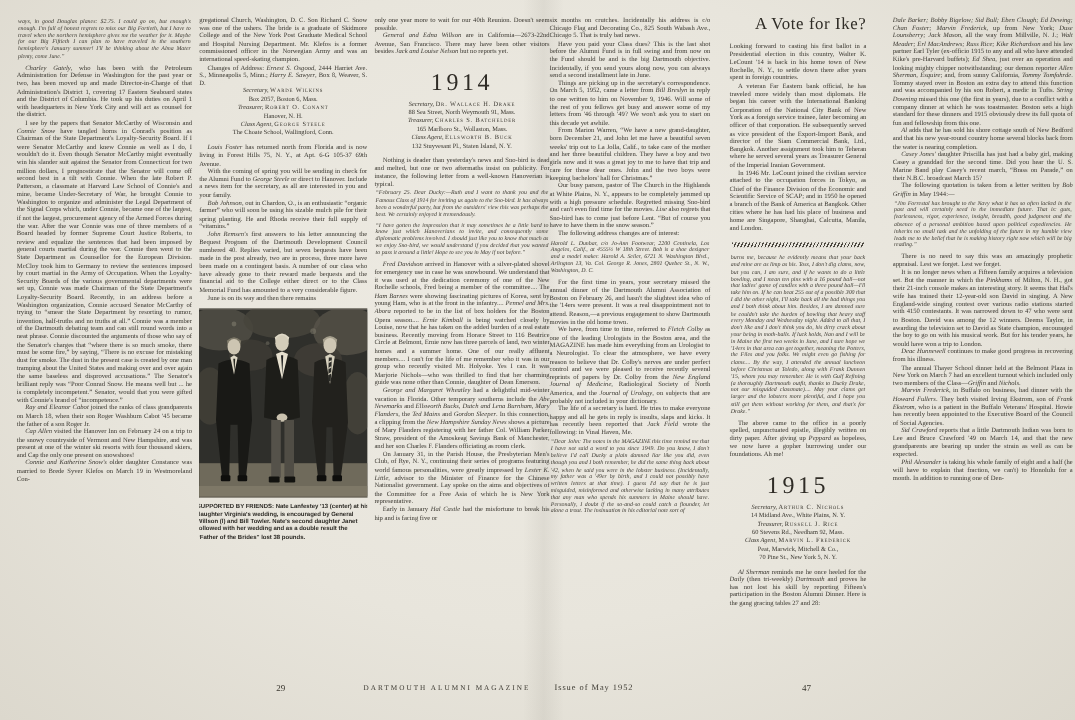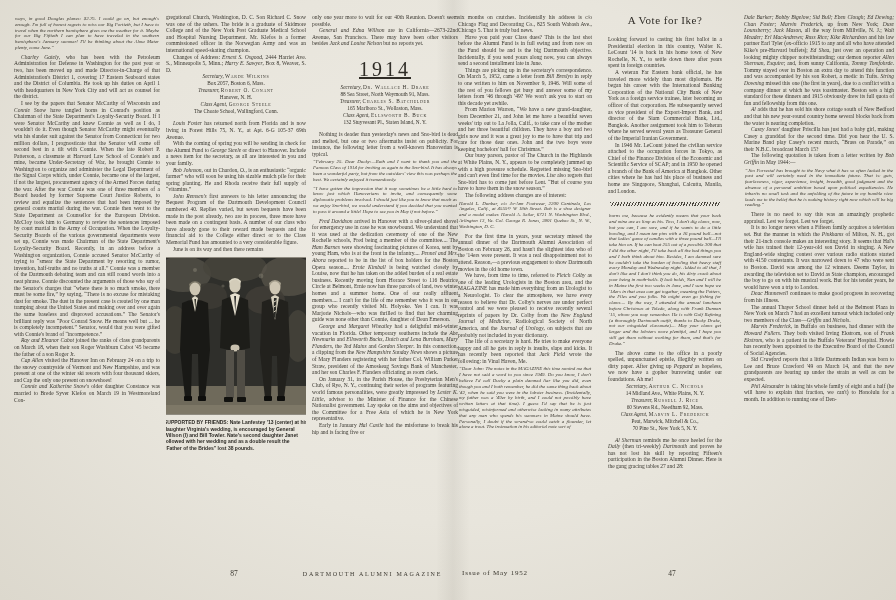--- a/index.html
+++ b/index.html
@@ -11,22 +11,22 @@
   .col{position:absolute;overflow:hidden;}
   .col-l1{left:14px;top:14px;width:146px;height:550px;}
   .col-l2{left:166px;top:14px;width:140px;height:552px;}
   .col-l3{left:312px;top:14px;width:146px;height:550px;}
   .col-r1{left:458px;top:14px;width:134px;height:552px;}
   .col-r2{left:608px;top:12px;width:114px;height:556px;}
   .col-r3{left:744px;top:14px;width:150px;height:552px;}
   .para{font-size:5.5px;line-height:6.6px;text-align:justify;text-indent:7px;margin:0;color:#38352e;}
   .para.flush{text-indent:0;}
   .quote{font-size:4.9px;line-height:5.8px;font-style:italic;text-align:justify;margin:2px 1px 3px;color:#3c3931;}
-  .year-head{font-size:20px;line-height:22px;text-align:center;letter-spacing:3px;margin:11px 0 4px;color:#2f2c26;text-decoration:underline;}
-  .article-head{font-size:11px;line-height:17px;text-align:center;letter-spacing:.5px;margin:0 0 7px;color:#2f2c26;}
+  .year-head{font-size:20px;line-height:22px;text-align:center;letter-spacing:3px;margin:11px 0 4px;color:#2f2c26;}
+  .article-head{font-size:14px;line-height:17px;text-align:right;letter-spacing:.5px;margin:0 0 7px;color:#2f2c26;}
   .officers{text-align:center;font-size:5.3px;line-height:7px;margin:0 0 5px;}
   .officers .off-line{white-space:nowrap;overflow:hidden;}
   .officers em{font-style:italic;}
   .officers .name{font-variant:small-caps;letter-spacing:.7px;}
   .squiggle{height:4px;margin:8px 2px 7px;
     background:repeating-linear-gradient(115deg,#4a463e 0 1px,transparent 1px 2.6px);}
   .photo-figure{margin:5px 0 0 -2px;width:144px;}
   .photo{border:1px solid #8f8b80;line-height:0;background:#2f2f2b;}
   .caption{font-family:"Liberation Sans", sans-serif;font-weight:bold;font-size:5px;
     line-height:6.4px;margin-top:4px;color:#2d2b26;text-align:left;}
@@ -156,20 +156,21 @@
       <p class="quote">“Dear John: The notes in the MAGAZINE this time remind me that I have not said a word to you since 1949. Do you know, I don't believe I'd call Ducky a plain damned liar like you did, even though you and I both remember, he did the same thing back about '42, when he said you were in the lobster business. (Incidentally, my father was a '49er by birth, and I could not possibly have written letters at that time). I guess I'd say that he is just misguided, misinformed and otherwise lacking in many attributes that any man who spends his summers in Maine should have. Personally, I doubt if the so-and-so could catch a flounder, let alone a trout. The insinuation in his editorial note sort of</p>
     </div>
   <div class="col col-r2">
       <div class="article-head">A Vote for Ike?</div>
       <p class="para flush">Looking forward to casting his first ballot in a Presidential election in this country, Walter K. LeCount '14 is back in his home town of New Rochelle, N. Y., to settle down there after years spent in foreign countries.</p>
       <p class="para">A veteran Far Eastern bank official, he has traveled more widely than most diplomats. He began his career with the International Banking Corporation of the National City Bank of New York as a foreign service trainee, later becoming an officer of that corporation. He subsequently served as vice president of the Export-Import Bank, and director of the Siam Commercial Bank, Ltd., Bangkok. Another assignment took him to Teheran where he served several years as Treasurer General of the Imperial Iranian Government.</p>
       <p class="para">In 1946 Mr. LeCount joined the civilian service attached to the occupation forces in Tokyo, as Chief of the Finance Division of the Economic and Scientific Service of SCAP; and in 1950 he opened a branch of the Bank of America at Bangkok. Other cities where he has had his place of business and home are Singapore, Shanghai, Calcutta, Manila, and London.</p>
       <div class="squiggle"></div>
       <p class="quote">burns me, because he evidently means that your back and mine are as limp as his. Toss, I don't dig clams, now, but you can, I am sure, and if he wants to do a little bowling, and I mean ten pins with a 16 pound ball—not that ladies' game of candles with a three pound ball—I'll take him on. If he can beat 255 out of a possible 300 that I did the other night, I'll take back all the bad things you and I both think about him. Besides, I am damned sure he couldn't take the burden of bowling that heavy staff every Monday and Wednesday night. Added to all that, I don't like and I don't think you do, his dirty crack about your being in moth-balls. If luck holds, Nan and I will be in Maine the first two weeks in June, and I sure hope we '14ers in that area can get together, meaning the Potters, the Files and you folks. We might even go fishing for clams.... By the way, I attended the annual luncheon before Christmas at Toledo, along with Frank Dunnen '15, whom you may remember. He is with Gulf Refining (a thoroughly Dartmouth outfit, thanks to Ducky Drake, not our misguided classmate).... May your clams get larger and the lobsters more plentiful, and I hope you still get them without working for them, and that's for Drake.”</p>
       <p class="para">The above came to the office in a poorly spelled, unpunctuated epistle, illegibly written on dirty paper. After giving up <em>Peppard</em> as hopeless, we now have a gopher burrowing under our foundations. Ah me!</p>
+      <div class="year-head">1915</div>
       <div class="officers">
         <div class="off-line"><em>Secretary, </em><span class="name">Arthur C. Nichols</span></div>
         <div class="off-line">14 Midland Ave., White Plains, N. Y.</div>
         <div class="off-line"><em>Treasurer, </em><span class="name">Russell J. Rice</span></div>
         <div class="off-line">60 Stevens Rd., Needham 92, Mass.</div>
         <div class="off-line"><em>Class Agent, </em><span class="name">Marvin L. Frederick</span></div>
         <div class="off-line">Peat, Marwick, Mitchell &amp; Co.,</div>
         <div class="off-line">70 Pine St., New York 5, N. Y.</div>
       </div>
       <p class="para"><em>Al Sherman</em> reminds me he once heeled for the <em>Daily</em> (then tri-weekly) <em>Dartmouth</em> and proves he has not lost his skill by reporting Fifteen's participation in the Boston Alumni Dinner. Here is the gang gracing tables 27 and 28:</p>
@@ -182,17 +183,17 @@
       <p class="quote">“<em>Jim Forrestal</em> has brought to the Navy what it has so often lacked in the past and will certainly need in the immediate future. That is: guts, fearlessness, vigor, experience, insight, breadth, good judgment and the absence of a personal ambition based upon political expediencies. He inherits no small task and the unfolding of the future in my humble view leads me to the belief that he is making history right now which will be big reading.”</p>
       <p class="para">There is no need to say this was an amazingly prophetic appraisal. Lest we forget. Lest we forget.</p>
       <p class="para">It is no longer news when a Fifteen family acquires a television set. But the manner in which the <em>Pinkhams</em> of Milton, N. H., got their 21-inch console makes an interesting story. It seems that Hal's wife has trained their 12-year-old son David in singing. A New England-wide singing contest over various radio stations started with 4150 contestants. It was narrowed down to 47 who were sent to Boston. David was among the 12 winners. Deems Taylor, in awarding the television set to David as State champion, encouraged the boy to go on with his musical work. But for his tender years, he would have won a trip to London.</p>
       <p class="para"><em>Deac Hunnewell</em> continues to make good progress in recovering from his illness.</p>
       <p class="para">The annual Thayer School dinner held at the Belmont Plaza in New York on March 7 had an excellent turnout which included only two members of the Class—<em>Griffin</em> and <em>Nichols</em>.</p>
       <p class="para"><em>Marvin Frederick</em>, in Buffalo on business, had dinner with the <em>Howard Fullers</em>. They both visited Irving Ekstrom, son of <em>Frank Ekstrom</em>, who is a patient in the Buffalo Veterans' Hospital. Howie has recently been appointed to the Executive Board of the Council of Social Agencies.</p>
       <p class="para"><em>Sid Crawford</em> reports that a little Dartmouth Indian was born to Lee and Bruce Crawford '49 on March 14, and that the new grandparents are bearing up under the strain as well as can be expected.</p>
       <p class="para"><em>Phil Alexander</em> is taking his whole family of eight and a half (he will have to explain that fraction, we can't) to Honolulu for a month. In addition to running one of Den-</p>
     </div>
 
-  <div class="folio folio-left">87</div>
+  <div class="folio folio-left">29</div>
   <div class="footer-mag">DARTMOUTH ALUMNI MAGAZINE</div>
   <div class="footer-issue">Issue of May 1952</div>
   <div class="folio folio-right">47</div>
 </div>
 
 </body></html>

